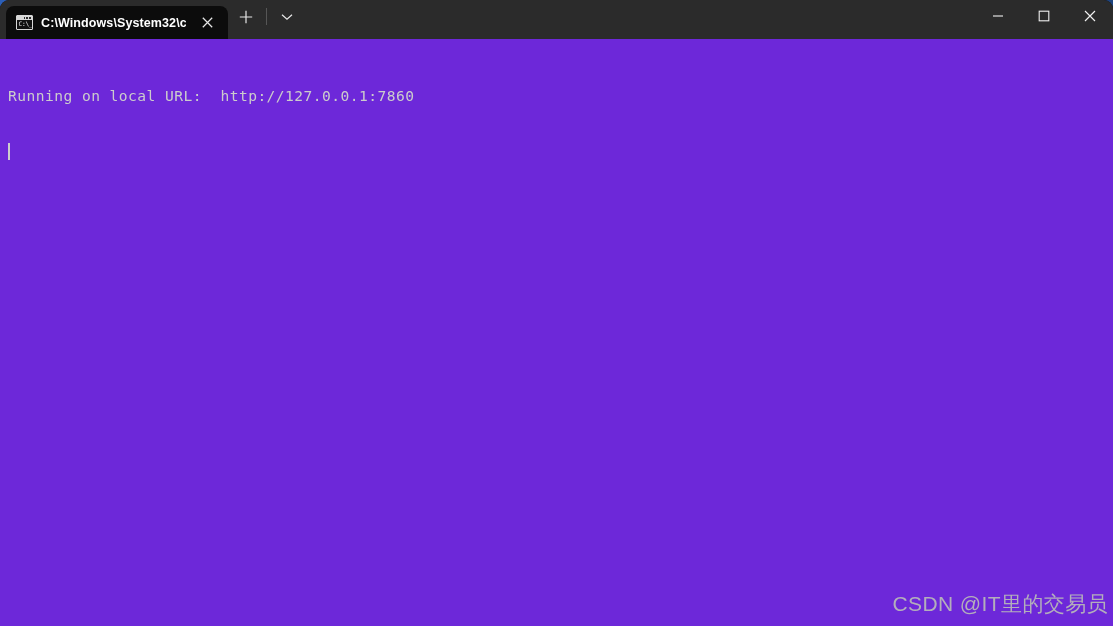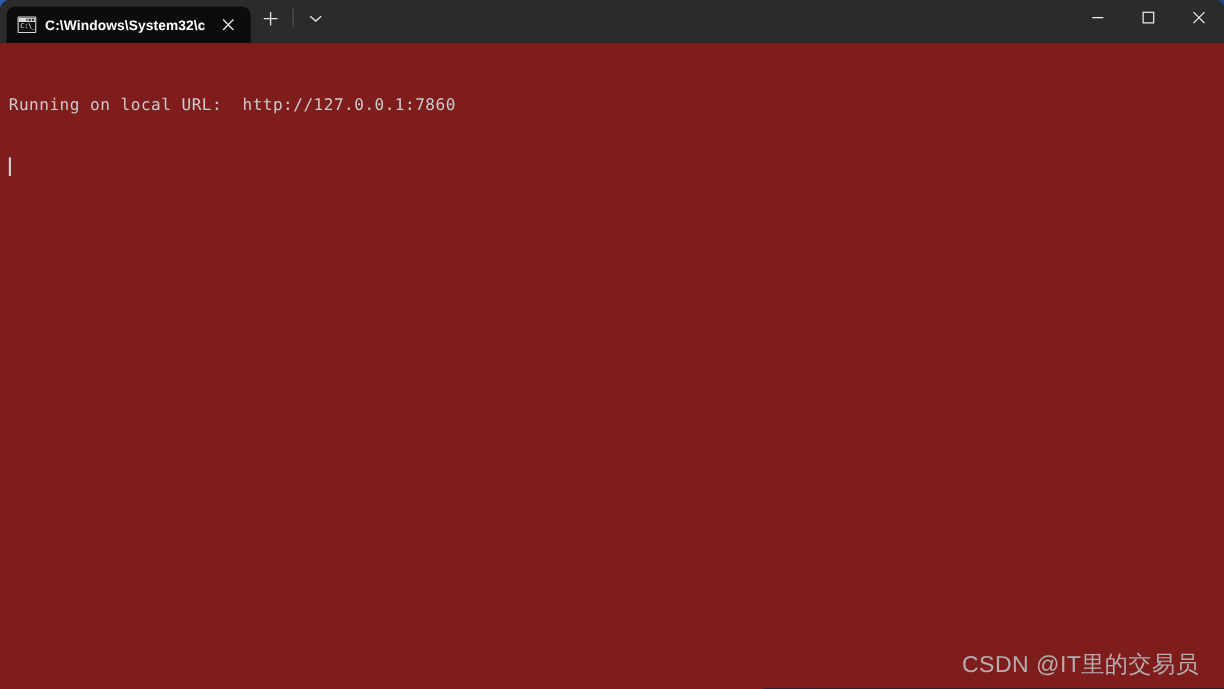--- a/index.html
+++ b/index.html
@@ -162,21 +162,21 @@
     align-items: center;
     justify-content: center;
     color: #f0f0f0;
   }
   .win-btn svg { display: block; }
 
   
   #terminal-body {
     position: relative;
     flex: 1 1 auto;
-    background: #7f1d1d;
+    background: #6d28d9;
     overflow: hidden;
   }
 
   #terminal-output {
     position: absolute;
     left: 8px;
     top: 9px;
     right: 0;
     font-family: "DejaVu Sans Mono", monospace;
     font-size: 14.6px;
@@ -193,21 +193,21 @@
     left: 8px;
     top: 104px;
     width: 2px;
     height: 17px;
     background: #cccccc;
   }
 
   
   #watermark {
     position: absolute;
-    right: 23px;
+    right: 5px;
     bottom: 8px;
     color: #b9b9b9;
     font-size: 21px;
     letter-spacing: 0.4px;
     white-space: nowrap;
     opacity: 0.93;
   }
 </style>
 </head>
 <body>

